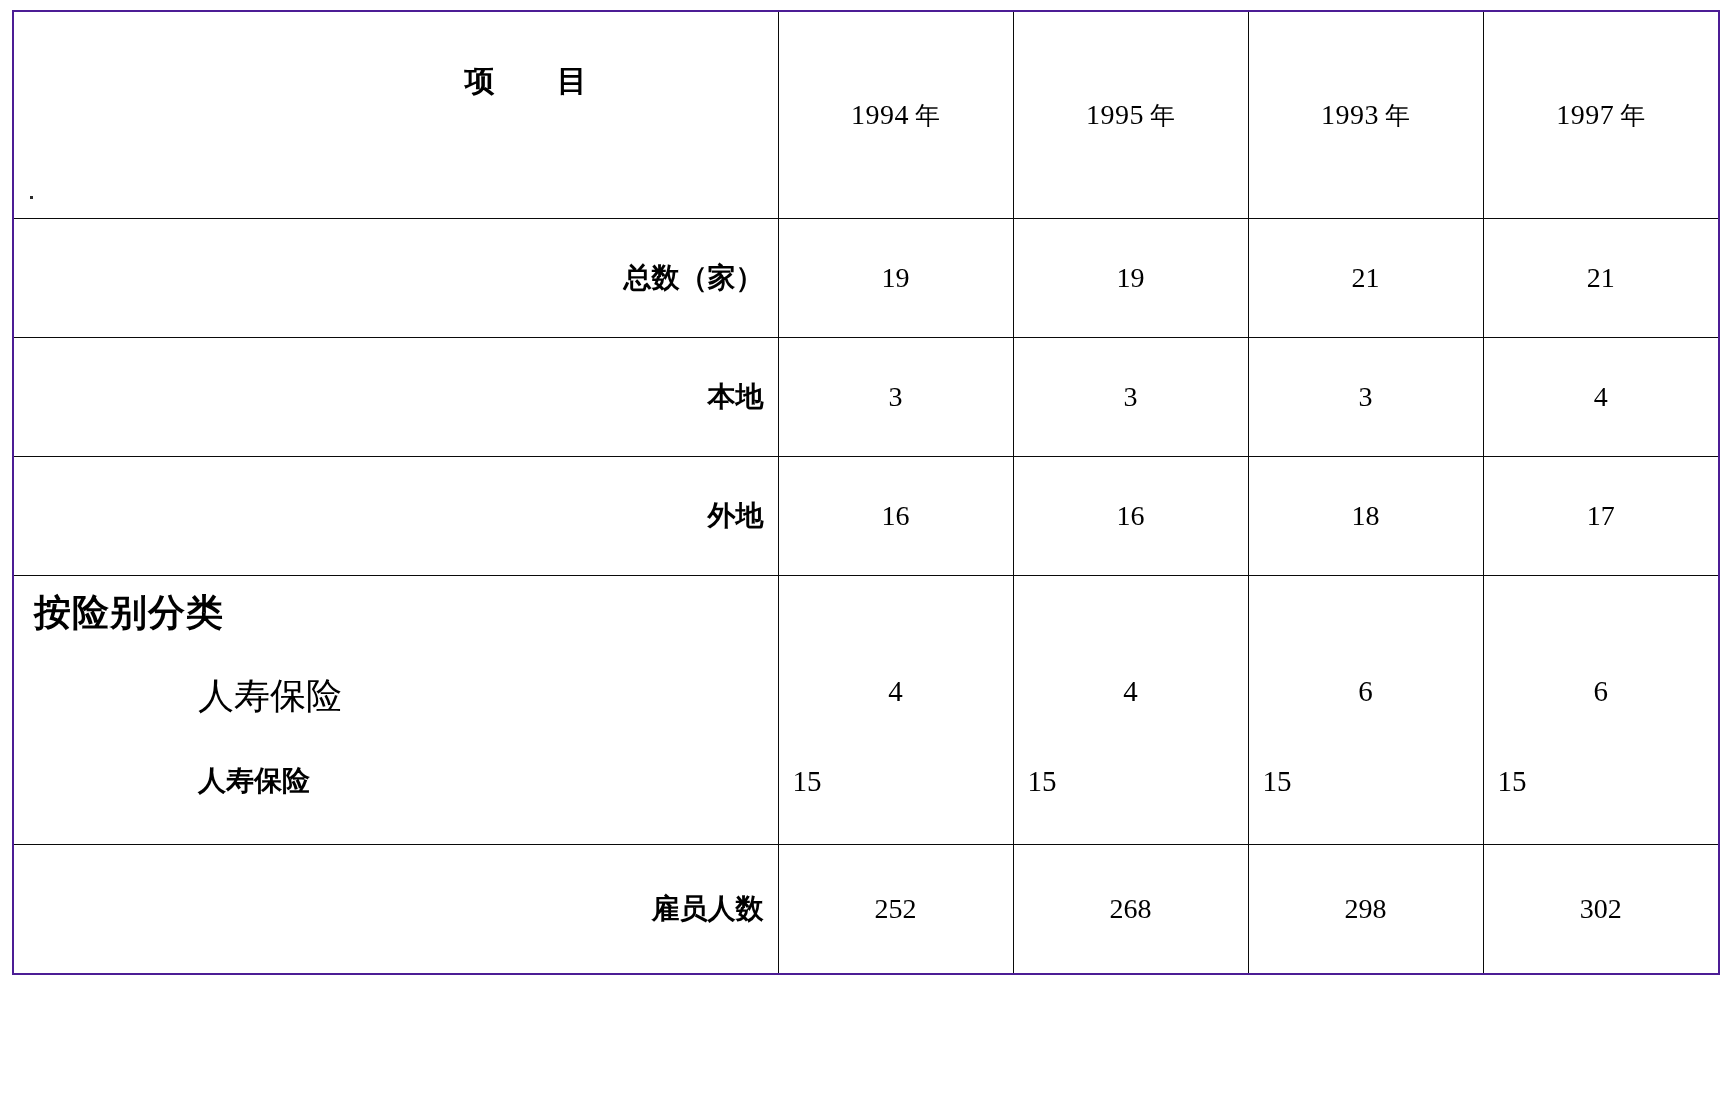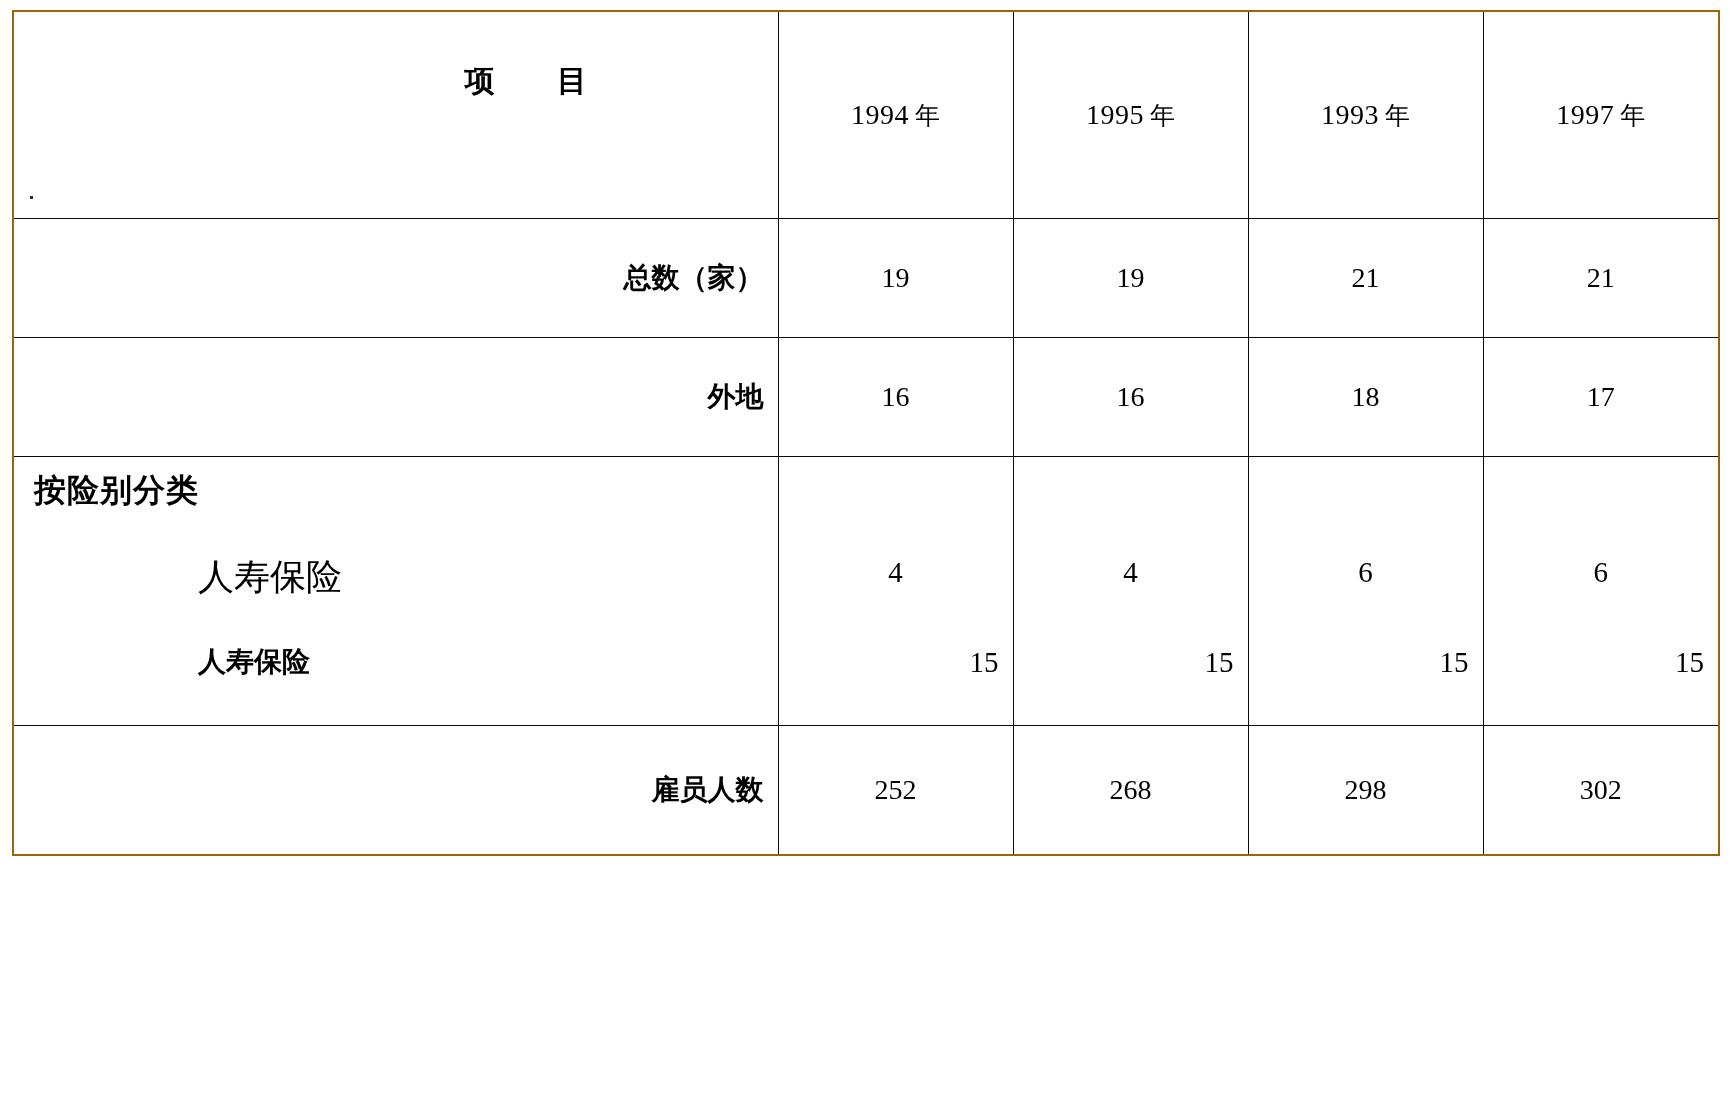--- a/index.html
+++ b/index.html
@@ -36,21 +36,21 @@
 
   table.stat td {
     border: 1.6px solid #0a0a0a;
     vertical-align: middle;
     font-size: 28px;
     line-height: 1.35;
     padding: 0 14px;
   }
   
   table.stat {
-    border: 2px solid #a16207;
+    border: 2px solid #4c1d95;
   }
   td.num {
     text-align: center;
     font-family: "Liberation Serif", "DejaVu Serif", serif;
     font-size: 29px;
   }
   td.label {
     text-align: right;
     font-weight: bold;
     font-family: "DejaVu Sans", "Liberation Sans", sans-serif;
@@ -102,21 +102,21 @@
   .class-cell {
     position: relative;
     height: 100%;
   }
   .class-title {
     position: absolute;
     left: 6px;
     top: 12px;
     font-weight: bold;
     font-family: "DejaVu Sans", "Liberation Sans", sans-serif;
-    font-size: 32px;
+    font-size: 37px;
     letter-spacing: 1px;
   }
   .class-sub1 {
     position: absolute;
     left: 170px;
     top: 96px;
     font-weight: normal;
     font-family: "DejaVu Sans", "Liberation Sans", sans-serif;
     font-size: 36px;
   }
@@ -140,21 +140,21 @@
     position: absolute;
     left: 0; right: 0;
     top: 96px;
     text-align: center;
     font-size: 29px;
   }
   .stack-num .b {
     position: absolute;
     left: 0; right: 0;
     top: 186px;
-    text-align: right;
+    text-align: left;
     font-size: 29px;
   }
   
   table.stat td + td { border-left-width: 1.8px; }
 </style>
 </head>
 <body>
 
 <div class="page">
   <div class="dot-artifact"></div>
@@ -186,20 +186,29 @@
       </tr>
 
       <tr class="r-total">
         <td class="label">总数（家）</td>
         <td class="num">19</td>
         <td class="num">19</td>
         <td class="num">21</td>
         <td class="num">21</td>
       </tr>
 
+      <tr class="r-local">
+        <td class="label">
+          <span class="indent1">本地</span>
+        </td>
+        <td class="num">3</td>
+        <td class="num">3</td>
+        <td class="num">3</td>
+        <td class="num">4</td>
+      </tr>
 
       <tr class="r-outside">
         <td class="label">
           <span class="indent1">外地</span>
         </td>
         <td class="num">16</td>
         <td class="num">16</td>
         <td class="num">18</td>
         <td class="num">17</td>
       </tr>

